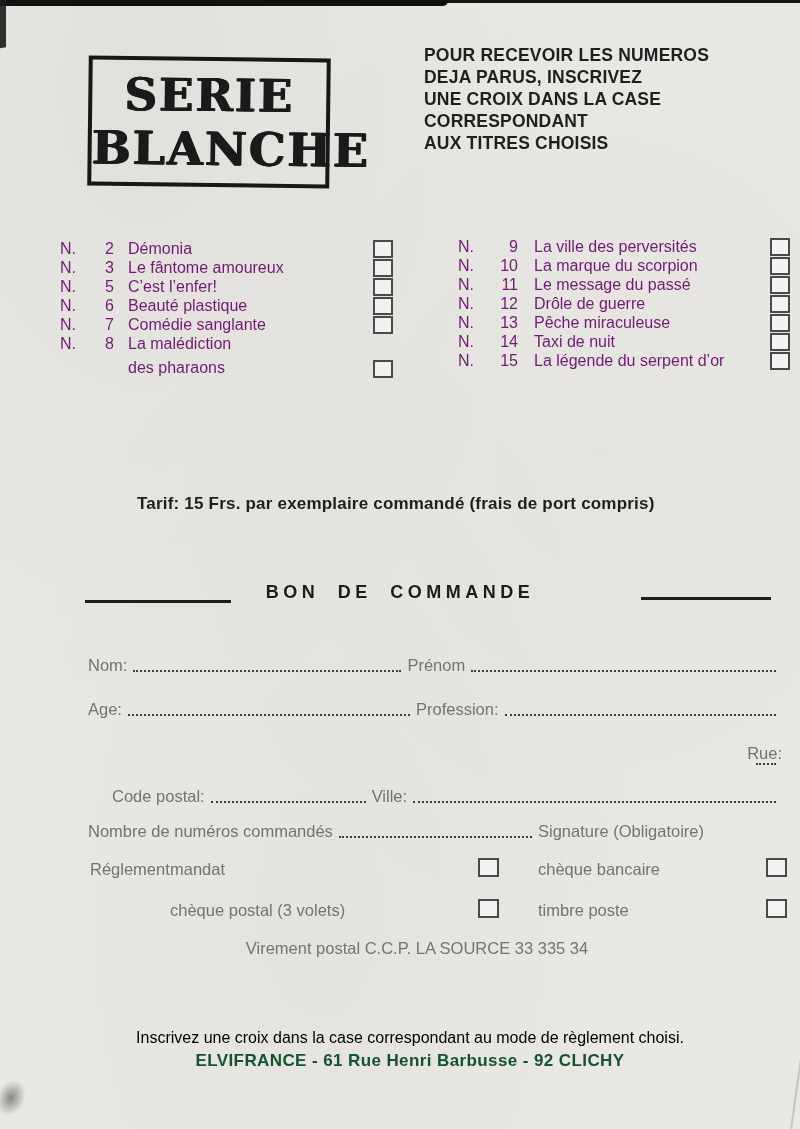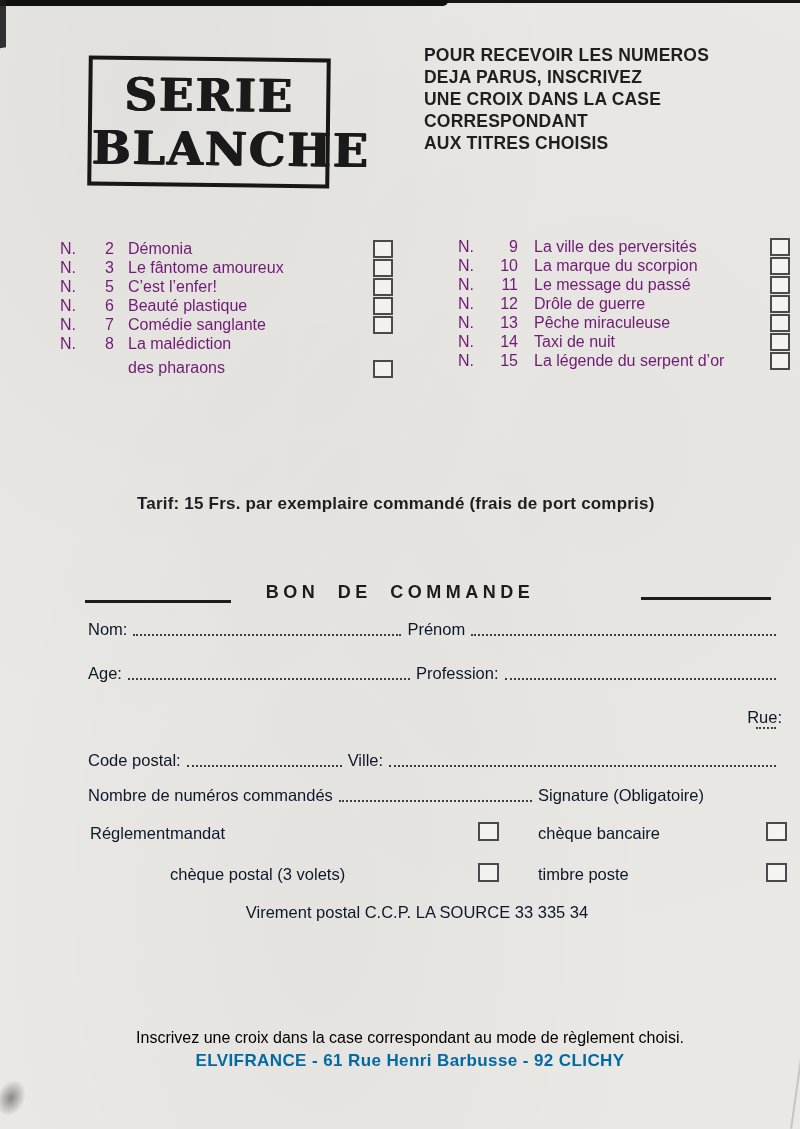--- a/index.html
+++ b/index.html
@@ -62,45 +62,45 @@
 
   
   .heading-wrap{position:absolute;left:0;top:582px;width:800px;height:26px;}
   .heading{width:100%;text-align:center;font-weight:bold;font-size:18px;
     letter-spacing:4.5px;word-spacing:9px;color:#1c1c1c;}
   .rule{position:absolute;border-top:3px solid #1d1d1d;}
   .rule-l{left:85px;top:18px;width:146px;}
   .rule-r{left:641px;top:15px;width:130px;}
 
   
-  .form{position:absolute;left:88px;top:612px;width:694px;font-size:16.5px;color:#0f172a;}
+  .form{position:absolute;left:88px;top:648px;width:694px;font-size:16.5px;color:#737373;}
   .frow{display:flex;align-items:flex-end;}
   .frow span.lbl{white-space:nowrap;}
   .dots{border-bottom:2px dotted #3d3d3d;flex:1 1 auto;margin:0 6px 3px 6px;min-width:20px;}
   .dots.fix268{flex:0 0 268px;}
   .dots.fix295{flex:0 0 282px;}
   .dots.fix160{flex:0 0 155px;}
   .r-nom{margin-top:8px;}
   .r-age{margin-top:25px;}
   .r-rue{margin-top:25px;flex-direction:column;}
-  .r-code{margin-top:19px;}
+  .r-code{margin-top:19px;margin-left:24px;}
   .r-nombre{margin-top:16px;padding-right:78px;}
   .prow{position:relative;height:24px;margin-top:14px;}
   .prow .p-reg{position:absolute;left:2px;bottom:0;}
   .prow .p-opt1{position:absolute;left:82px;bottom:0;}
   .prow .p-opt2{position:absolute;left:450px;bottom:0;}
   .pbox1{position:absolute;left:390px;bottom:2px;width:17px;height:15px;border:2px solid #4a4a4a;background:rgba(255,255,255,0.5);}
   .pbox2{position:absolute;left:678px;bottom:2px;width:17px;height:15px;border:2px solid #4a4a4a;background:rgba(255,255,255,0.5);}
   .prow2{margin-top:17px;}
   .virement{margin-top:19px;text-align:center;padding-right:36px;font-size:16.5px;}
 
   
   .footer{position:absolute;left:70px;top:1029px;width:680px;text-align:center;}
   .footer .note{font-size:16px;color:#000000;}
-  .footer .pub{font-size:17px;font-weight:bold;color:#0369a1;margin-top:4px;letter-spacing:0.4px;}
+  .footer .pub{font-size:17px;font-weight:bold;color:#14532d;margin-top:4px;letter-spacing:0.4px;}
 </style>
 </head>
 <body>
 
 <div class="page">
 
   <div class="scan-top"></div>
   <div class="scan-top2"></div>
   <div class="scan-left"></div>
   <div class="smudge-bl"></div>

